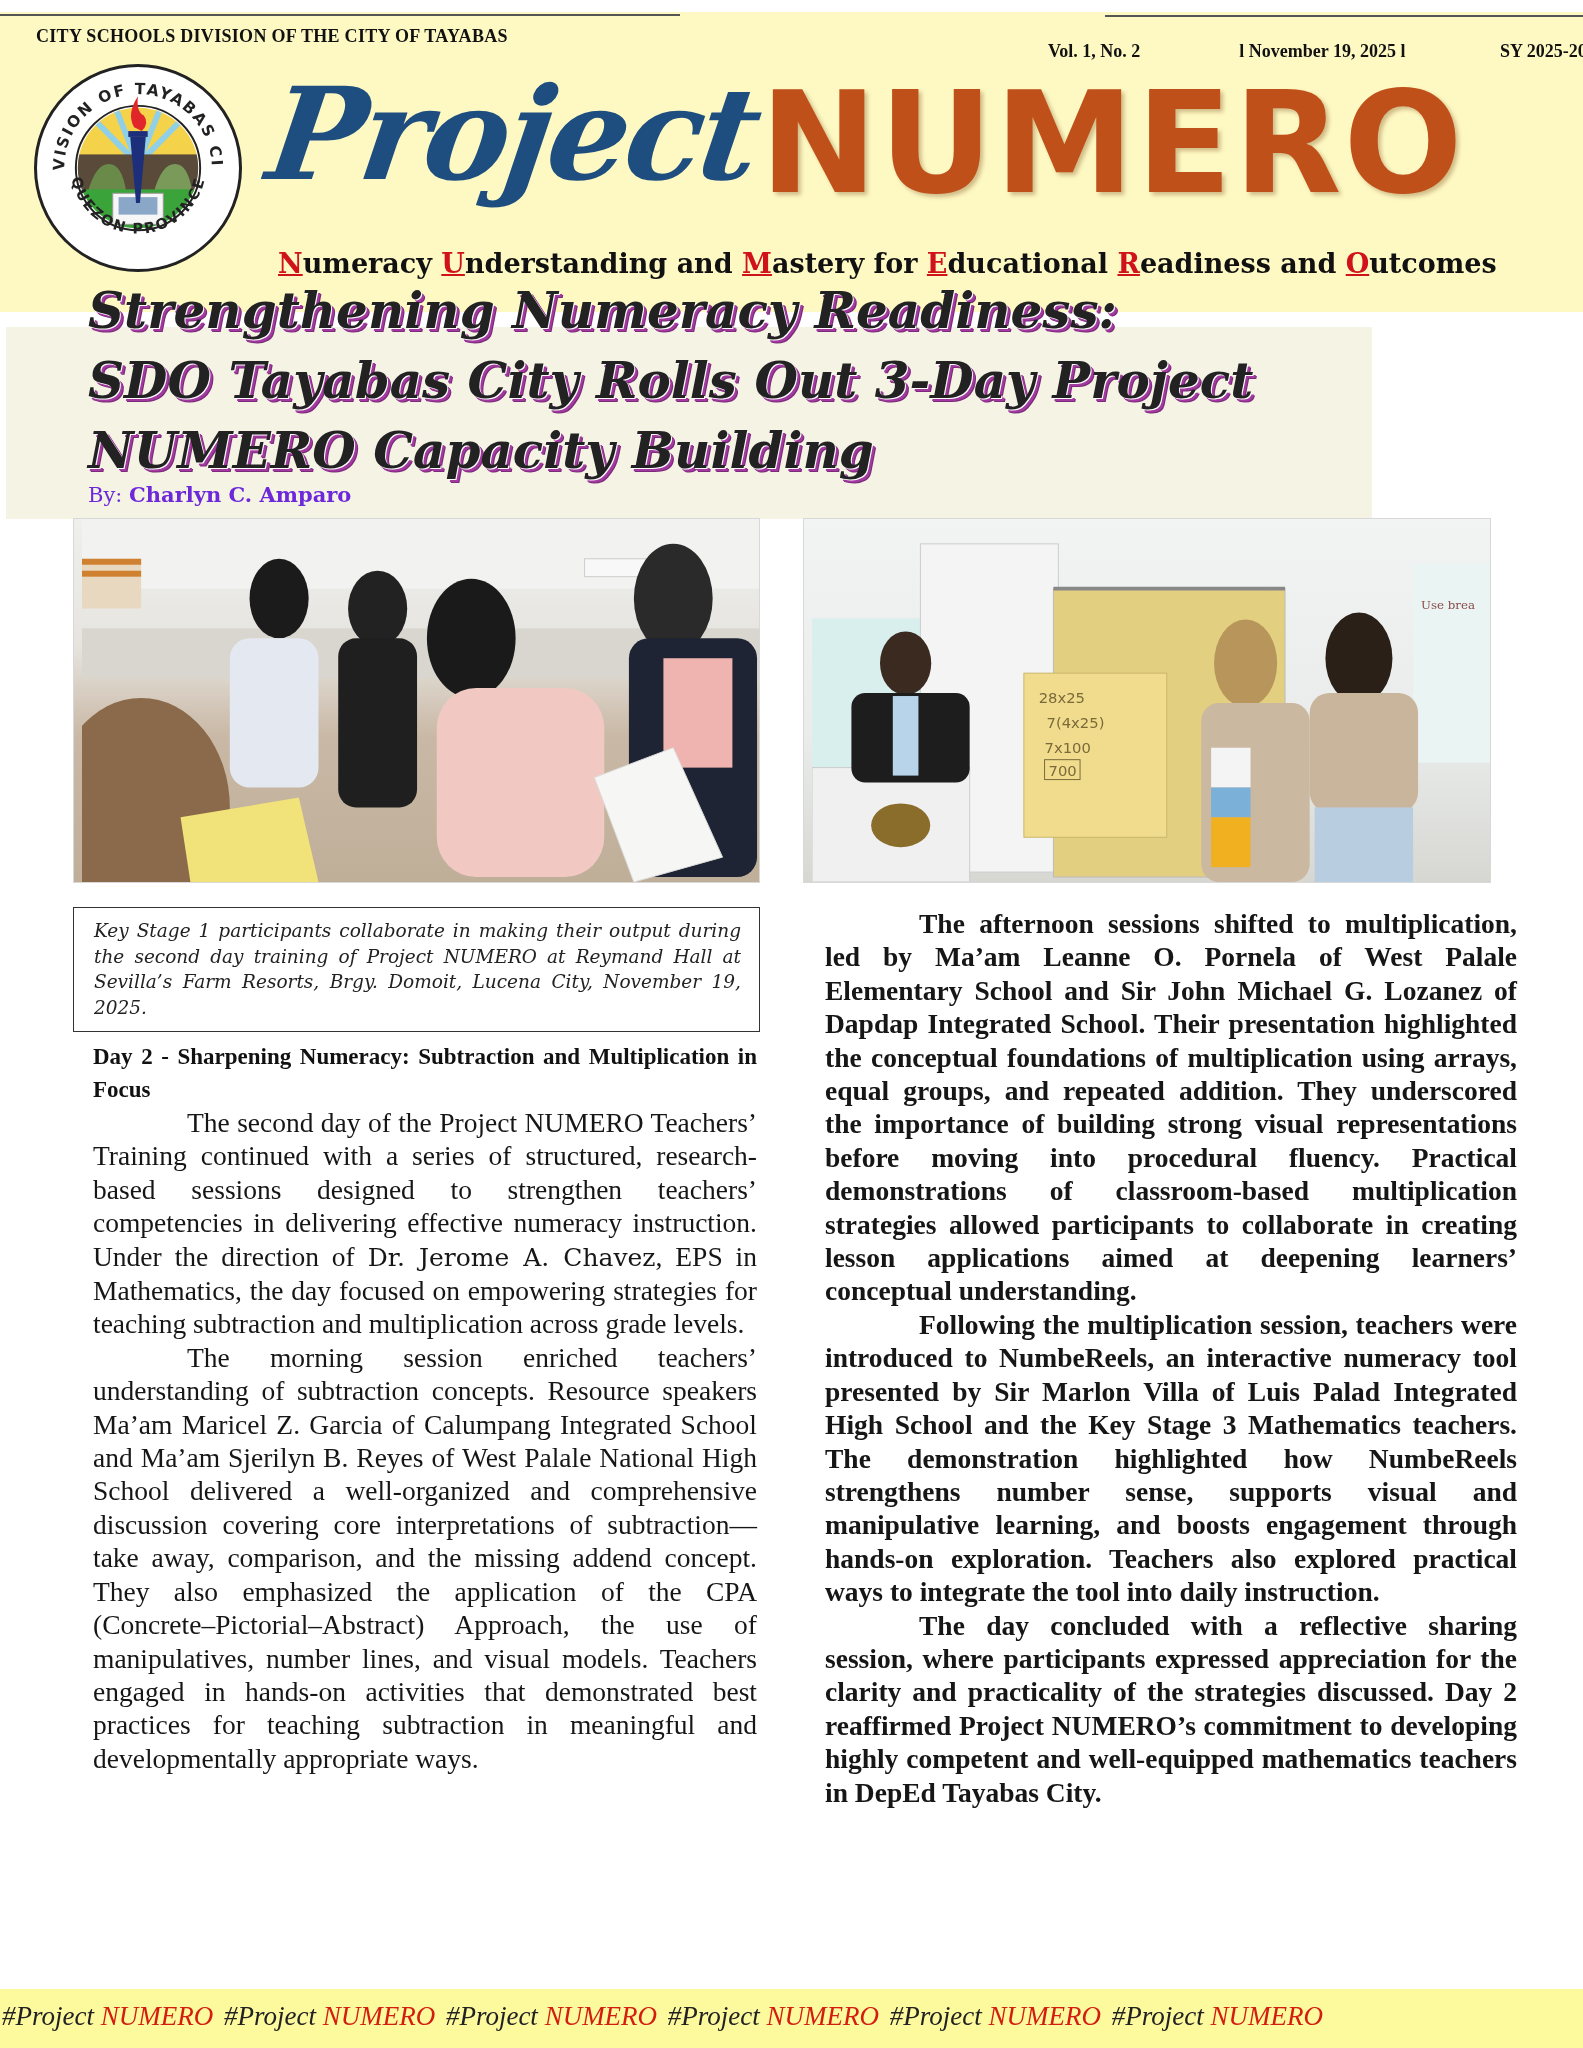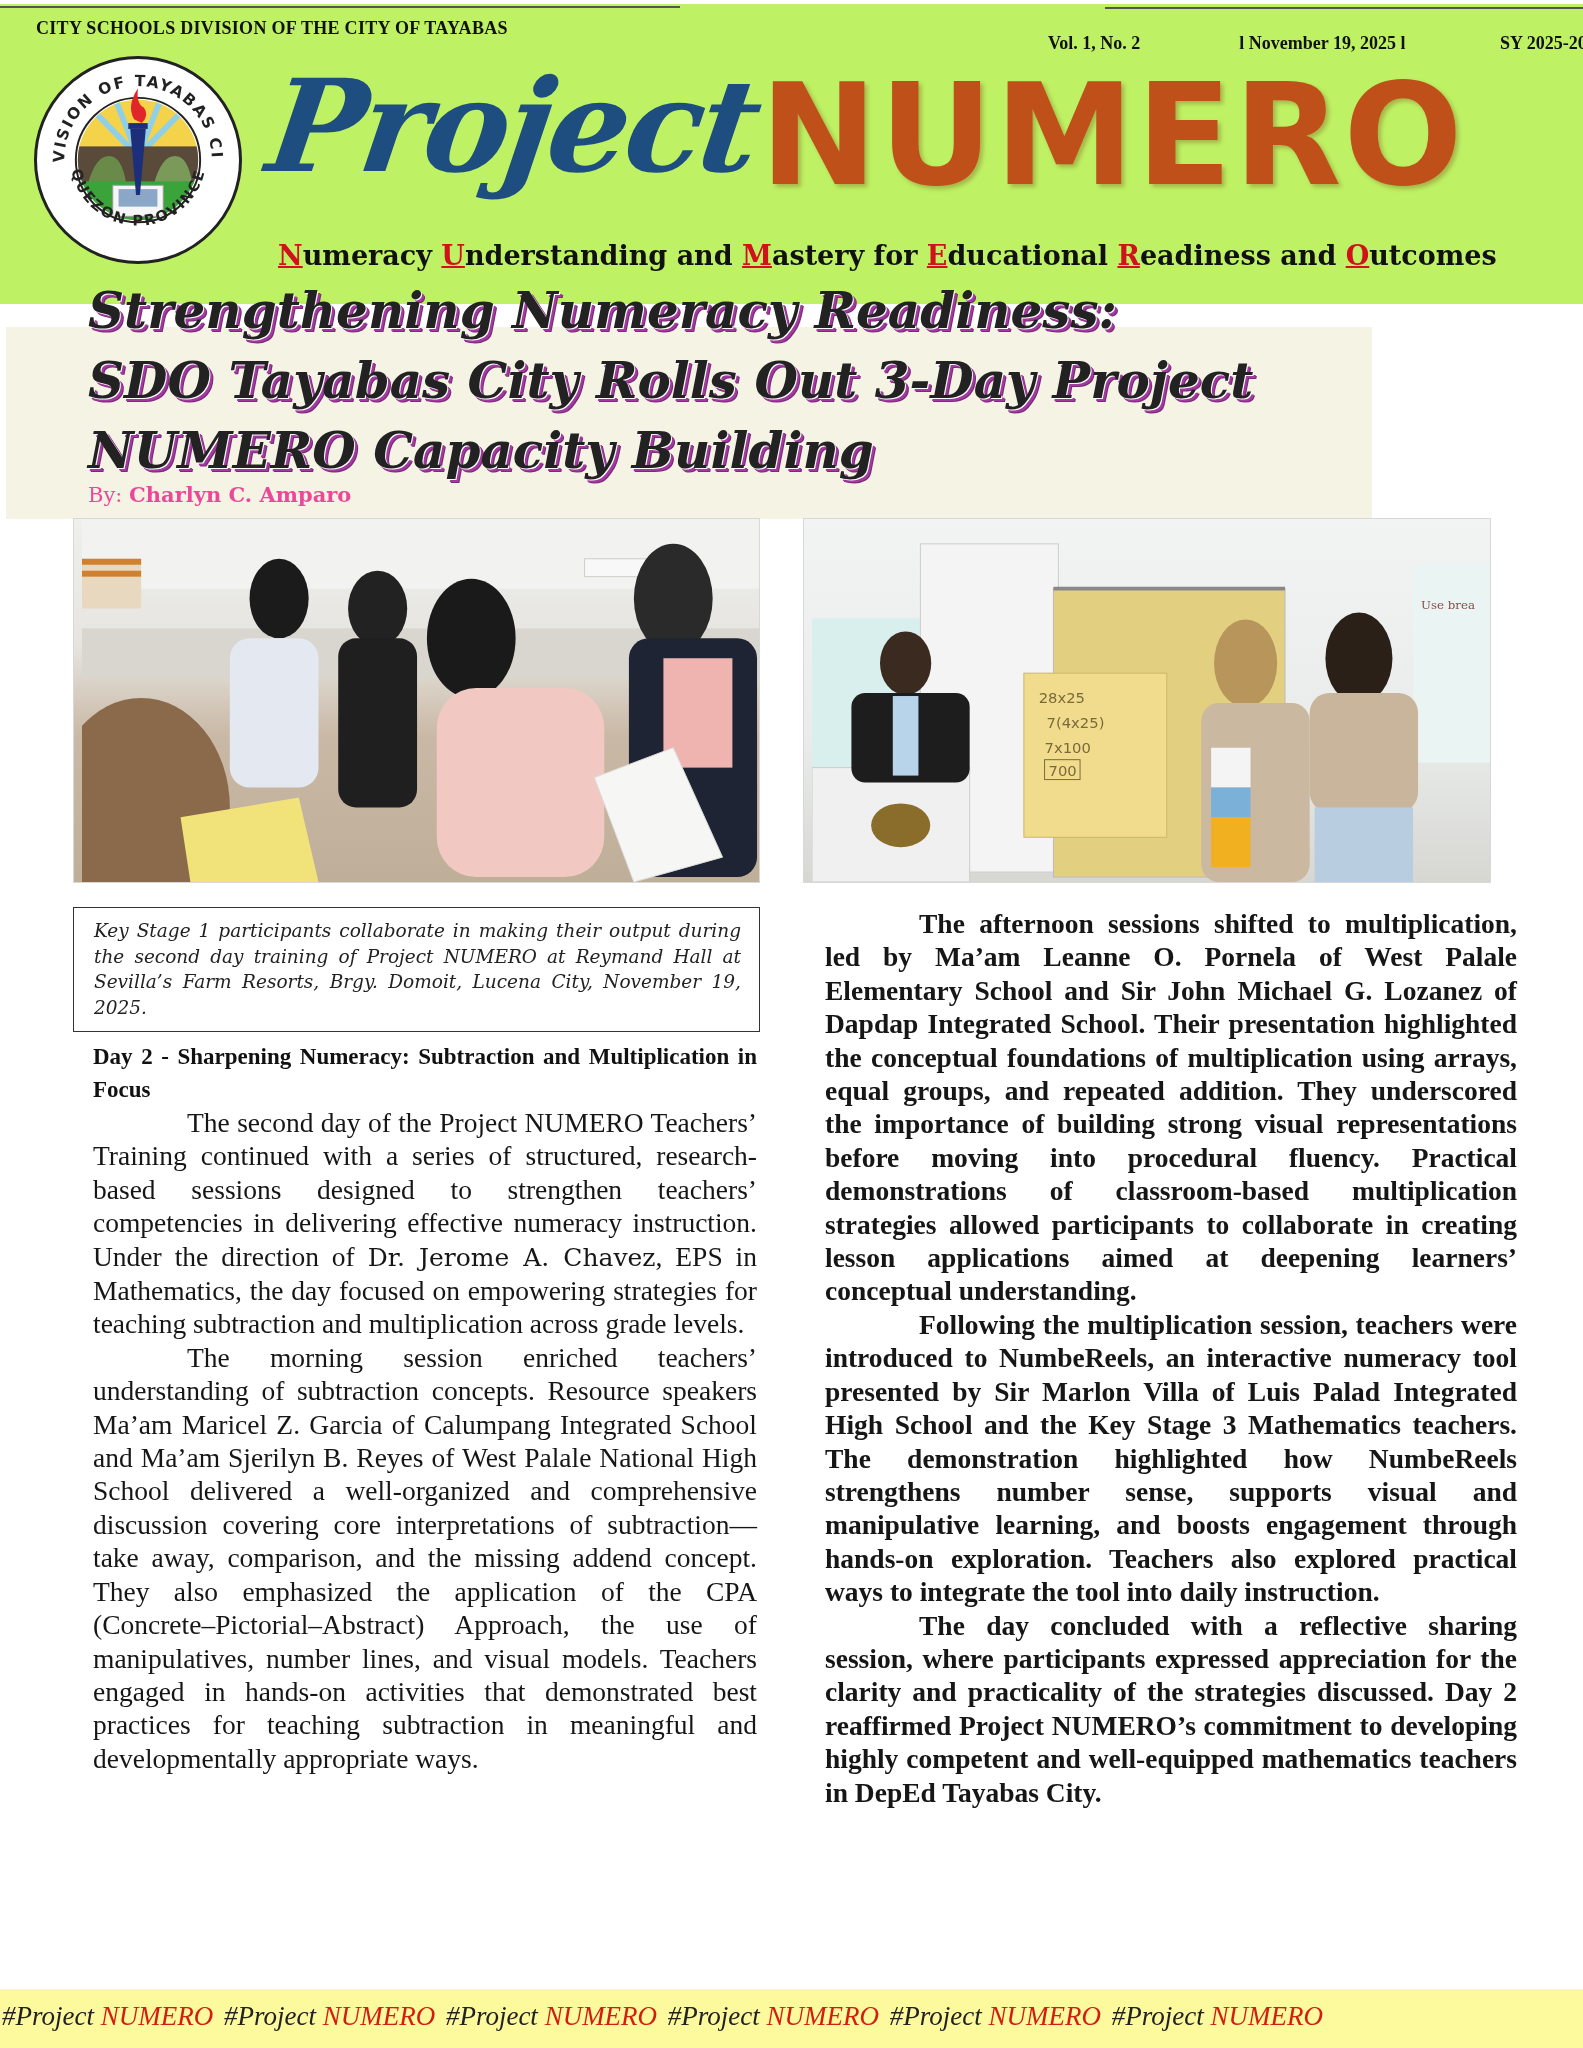--- a/index.html
+++ b/index.html
@@ -1,22 +1,22 @@
 <!DOCTYPE html>
 <html><head>
 <meta charset="utf-8">
 <style>
   * { box-sizing: border-box; margin: 0; padding: 0; }
   html, body { width: 1583px; height: 2048px; background: #ffffff; overflow: hidden; }
   body { position: relative; font-family: "DejaVu Serif", serif; color: #1a1a1a; }
 
   
   .masthead {
-    position: absolute; left: 0; top: 4px; width: 1583px; height: 300px;
-    background: #bef264;
+    position: absolute; left: 0; top: 12px; width: 1583px; height: 300px;
+    background: #fef9c3;
   }
   .top-rule-left { position: absolute; left: 0; top: 2px; width: 680px; height: 2px; background: #555; }
   .top-rule-right { position: absolute; left: 1105px; top: 3px; width: 478px; height: 2px; background: #555; }
   .division-line {
     position: absolute; left: 36px; top: 14px;
     font-family: "Liberation Serif", serif; font-weight: bold; font-size: 18px;
     letter-spacing: 0.3px; color: #111;
   }
   .issue-info {
     position: absolute; left: 1012px; top: 29px;
@@ -57,21 +57,21 @@
   }
   .headline {
     position: absolute; left: 88px; top: 276px; width: 1300px;
     font-family: "DejaVu Serif", serif; font-style: italic; font-weight: bold;
     font-size: 50px; line-height: 70px; color: #222;
     text-shadow: 1px 1px 0 #fff, 3px 3px 0 #a23aa0, 4px 4px 0 #7d2a7c;
   }
   .headline div { white-space: nowrap; }
   .byline {
     position: absolute; left: 88px; top: 482px;
-    font-family: "DejaVu Serif", serif; font-size: 21px; color: #ec4899;
+    font-family: "DejaVu Serif", serif; font-size: 21px; color: #6d28d9;
   }
   .byline b { font-weight: bold; }
 
   
   .photo {
     position: absolute; top: 518px; height: 365px; overflow: hidden;
     border: 1px solid #d8d8d8;
     padding-left: 8px;
   }
   .photo-left { left: 73px; width: 687px; background: linear-gradient(180deg,#eef0ee 0%,#e6e4df 35%,#c9b8a5 60%,#bfae98 100%); }

